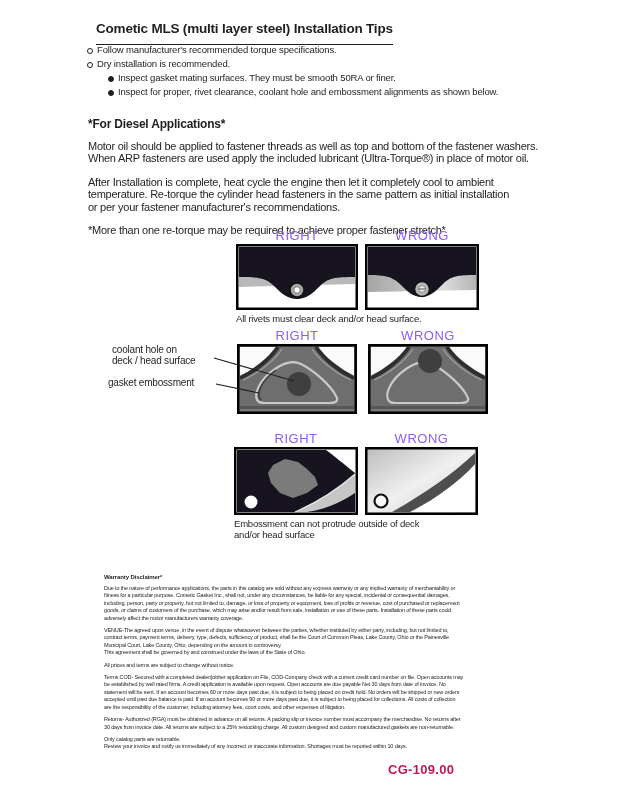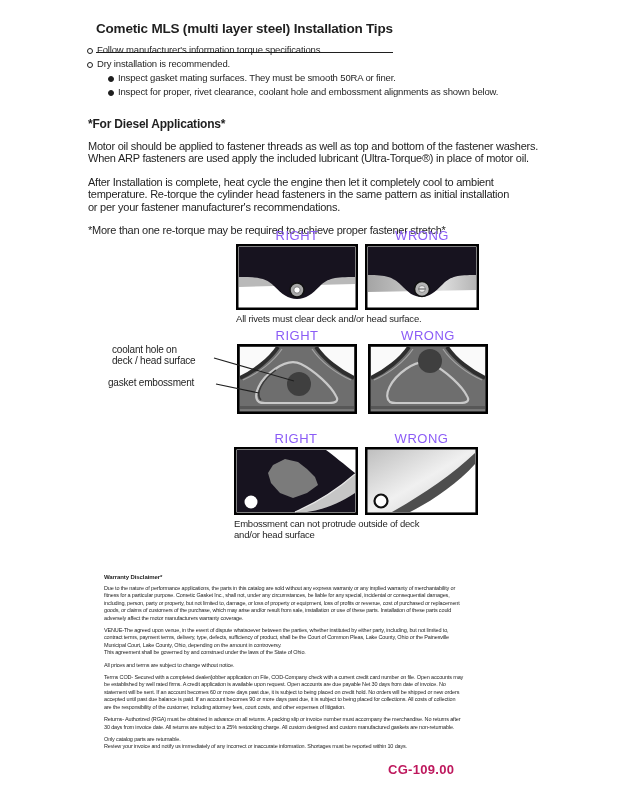--- a/index.html
+++ b/index.html
@@ -1,20 +1,20 @@
 <!DOCTYPE html>
 <html><head>
 <meta charset="utf-8">
 <style>
   html,body{margin:0;padding:0;background:#ffffff;}
   .page{position:relative;width:618px;height:800px;background:#ffffff;overflow:hidden;
         font-family:"Liberation Sans",sans-serif;color:#1f1f1f;}
 
   .title{position:absolute;left:96px;top:21px;margin:0;font-size:13.5px;font-weight:bold;
-         letter-spacing:-0.2px;border-bottom:1.5px solid #1f1f1f;padding-bottom:16px;}
+         letter-spacing:-0.2px;border-bottom:1.5px solid #1f1f1f;padding-bottom:8px;}
 
   .tips{position:absolute;left:87px;top:44px;font-size:9.5px;letter-spacing:-0.15px;}
   .tip-row{display:flex;align-items:flex-start;line-height:12px;margin-bottom:2px;}
   .tip-row.sub{padding-left:21px;}
   .marker{flex:0 0 auto;width:4px;height:4px;border-radius:50%;margin:3.5px 4px 0 0;}
   .marker.open{border:1px solid #1f1f1f;}
   .marker.filled{background:#1f1f1f;border:1px solid #1f1f1f;}
 
   .diesel{position:absolute;left:88px;top:117px;width:470px;}
   .diesel h2{margin:0 0 9px 0;font-size:12px;font-weight:bold;letter-spacing:-0.2px;}
@@ -56,21 +56,21 @@
 </head>
 <body>
 
 <div class="page">
 
   <h1 class="title">Cometic MLS (multi layer steel) Installation Tips</h1>
 
   <div class="tips">
     <div class="tip-row">
       <span class="marker open"></span>
-      <span>Follow manufacturer's information torque specifications.</span>
+      <span>Follow manufacturer's recommended torque specifications.</span>
     </div>
     <div class="tip-row">
       <span class="marker open"></span>
       <span>Dry installation is recommended.</span>
     </div>
     <div class="tip-row sub">
       <span class="marker filled"></span>
       <span>Inspect gasket mating surfaces.  They must be smooth 50RA or finer.</span>
     </div>
     <div class="tip-row sub">

